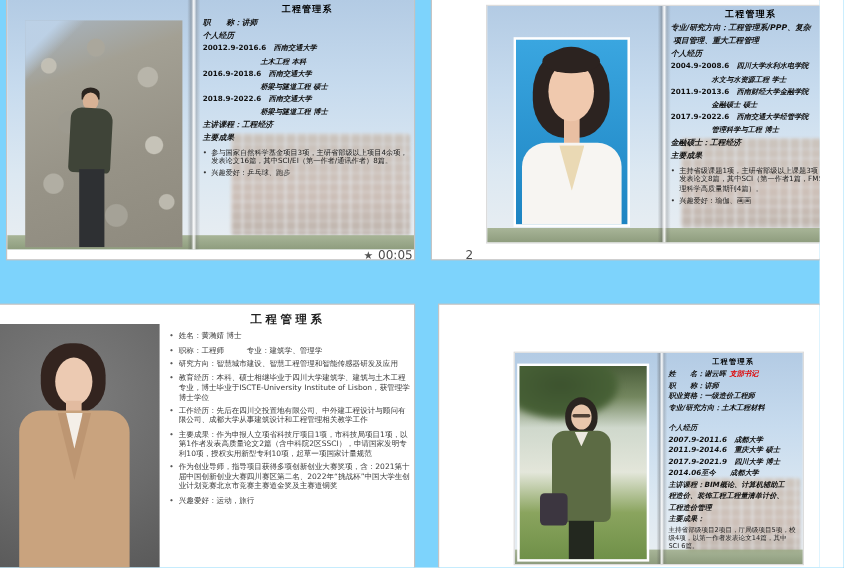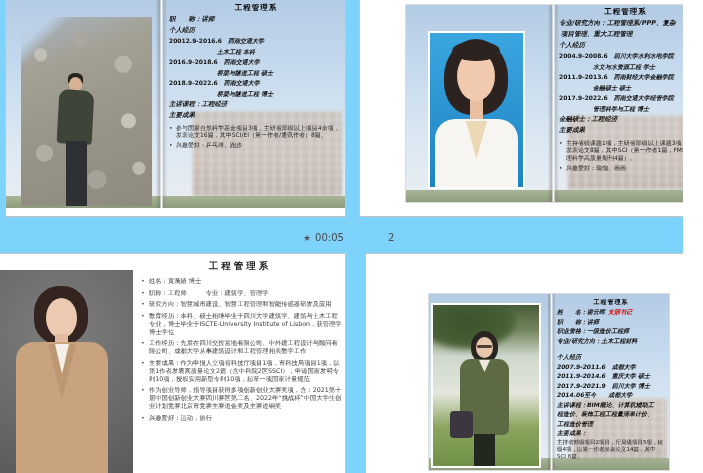--- a/index.html
+++ b/index.html
@@ -63,21 +63,21 @@
   .w2-hair { position:absolute; left:14px; top:6px; width:64px; height:76px; border-radius:50% 50% 42% 42%; background:#2c2320; }
   .w2-face { position:absolute; left:27px; top:18px; width:38px; height:50px; border-radius:50%; background:#f0c9ae; }
   .w2-bangs { position:absolute; left:22px; top:8px; width:48px; height:20px; border-radius:50%; background:#2c2320; }
   .w2-neck { position:absolute; left:40px; top:64px; width:13px; height:26px; background:#e9bfa2; }
   .w2-body { position:absolute; left:5px; top:86px; width:83px; height:68px; border-radius:20px 20px 0 0; background:#f7f5f2; }
   .w2-shirt { position:absolute; left:36px; top:88px; width:21px; height:38px; background:#ead9b4; clip-path:polygon(0 0,100% 0,50% 100%); }
   .s2 .tcol { left:153px; top:0; width:133px; }
   .s2 .exp2 { padding-left:34px; }
 
   
-  .status { position:absolute; top:232px; font-size:10px; color:#4a4a4a; white-space:nowrap;text-align:center; }
+  .status { position:absolute; top:208px; font-size:10px; color:#4a4a4a; white-space:nowrap;text-align:center; }
   .st-timer { left:303px; }
   .st-star { font-size:9px; color:#555; margin-right:4px; }
   .st-num { left:388px; }
   .st-star2 { left:697px; font-size:9px; color:#555; }
 
   
   .s3 { left:-48px; top:254px; width:393px; height:221px; }
   .photo3 { position:absolute; left:20px; top:16px; width:161px; height:205px; overflow:hidden;
       background:radial-gradient(circle at 55% 30%, #7d7d7d 0%, #6a6a6a 55%, #575757 100%); }
   .w3-hair { position:absolute; left:62px; top:16px; width:54px; height:58px; border-radius:46% 46% 42% 42%; background:#33241f; }

